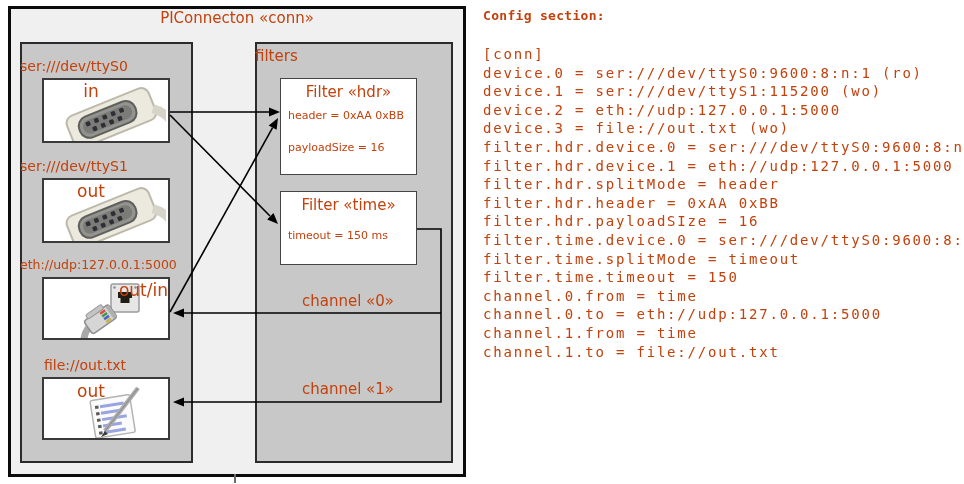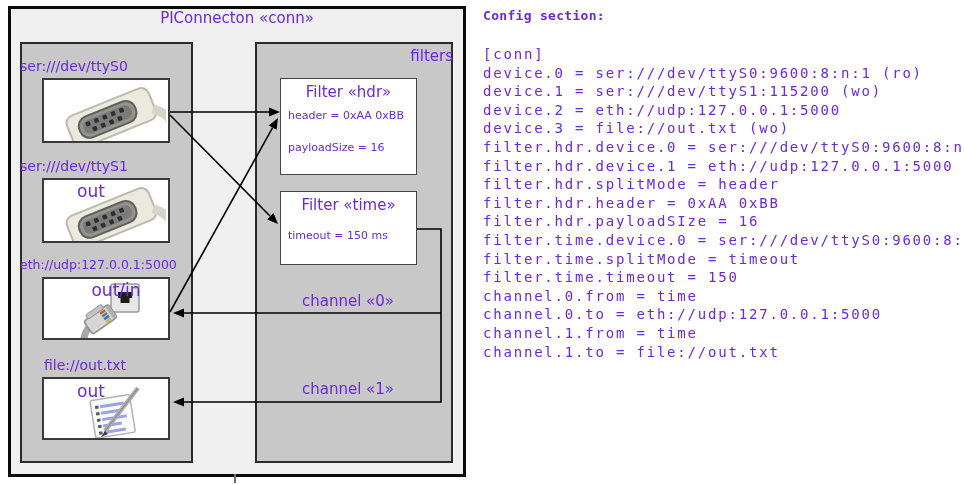--- a/index.html
+++ b/index.html
@@ -1,42 +1,42 @@
 <!DOCTYPE html>
 <html><head>
 <meta charset="utf-8">
 <style>
   html,body{margin:0;padding:0;background:#ffffff;}
   #stage{position:relative;width:964px;height:484px;background:#ffffff;overflow:hidden;
-         font-family:"DejaVu Sans",sans-serif;color:#6d28d9;}
+         font-family:"DejaVu Sans",sans-serif;color:#c2410c;}
   .abs{position:absolute;}
 
   
   #outer-box{left:8px;top:6px;width:458px;height:471px;border:3px solid #0b0b0b;
              background:#f0f0f0;box-sizing:border-box;z-index:1;}
   #outer-title{left:8px;top:9px;width:458px;text-align:center;font-size:15px;z-index:3;}
 
   
   .panel{background:#c8c8c8;border:2px solid #2b2b2b;box-sizing:border-box;z-index:2;}
   #devices-panel{left:20px;top:42px;width:173px;height:421px;}
   #filters-panel{left:255px;top:42px;width:198px;height:421px;}
-  #filters-title{left:255px;top:47px;width:198px;text-align:right;font-size:15px;z-index:3;}
+  #filters-title{left:255px;top:47px;width:198px;text-align:left;font-size:15px;z-index:3;}
 
   
   .dev-label{left:20px;width:173px;text-align:left;font-size:14px;z-index:3;white-space:nowrap;}
   .dev-label.small{font-size:12.5px;}
   .dev-box{left:42px;width:128px;background:#ffffff;border:2px solid #3a3a3a;
            box-sizing:border-box;z-index:3;overflow:hidden;}
   #dev-box-0{top:78px;height:65px;}
   #dev-box-1{top:178px;height:65px;}
   #dev-box-2{top:277px;height:63px;}
   #dev-box-3{top:377px;height:63px;}
   .dir{position:absolute;top:1px;left:0;width:100%;text-align:center;font-size:17px;z-index:4;}
   .dir.shift{transform:translateX(-15px);}
-  .dir.tl{text-align:center;padding-left:20px;box-sizing:border-box;transform:none;}
+  .dir.tl{text-align:right;padding-left:20px;box-sizing:border-box;transform:none;}
   .icon-wrap{position:absolute;z-index:3;}
 
   
   .filter-box{left:280px;width:137px;background:#ffffff;border:1.5px solid #454545;
               box-sizing:border-box;z-index:3;}
   #filter-hdr{top:78px;height:97px;}
   #filter-time{top:191px;height:74px;padding-left:46px;}
   .filter-title{position:absolute;top:4px;left:0;width:100%;text-align:center;font-size:15px;}
   .filter-prop{position:absolute;left:7px;font-size:11px;white-space:nowrap;}
 
@@ -65,20 +65,21 @@
 
   <div id="outer-box" class="abs"></div>
   <div id="outer-title" class="abs">PIConnecton «conn»</div>
 
   <div id="devices-panel" class="abs panel"></div>
   <div id="filters-panel" class="abs panel"></div>
   <div id="filters-title" class="abs">filters</div>
 
   <div class="abs dev-label" style="top:58px;">ser:///dev/ttyS0</div>
   <div id="dev-box-0" class="abs dev-box">
+    <span class="dir shift">in</span>
     <span class="icon-wrap" style="left:16px;top:6px;">
       <svg width="106" height="56" viewBox="0 0 106 56">
         <g transform="rotate(-22 53 28)">
           <rect x="6" y="14" width="88" height="34" rx="8" fill="#eceade" stroke="#bdb9aa" stroke-width="2"></rect>
           <path d="M92,38 q10,8 12,18" stroke="#d6d3c8" stroke-width="9" fill="none"></path>
           <rect x="16" y="20" width="60" height="22" rx="10" fill="#93938f" stroke="#5f5f5b" stroke-width="2"></rect>
           <rect x="20" y="24" width="52" height="14" rx="7" fill="#7b7b77"></rect>
           <g fill="#2e2e36">
             <rect x="24" y="25.5" width="4.5" height="4.5" rx="1"></rect>
               <rect x="33" y="25.5" width="4.5" height="4.5" rx="1"></rect>

